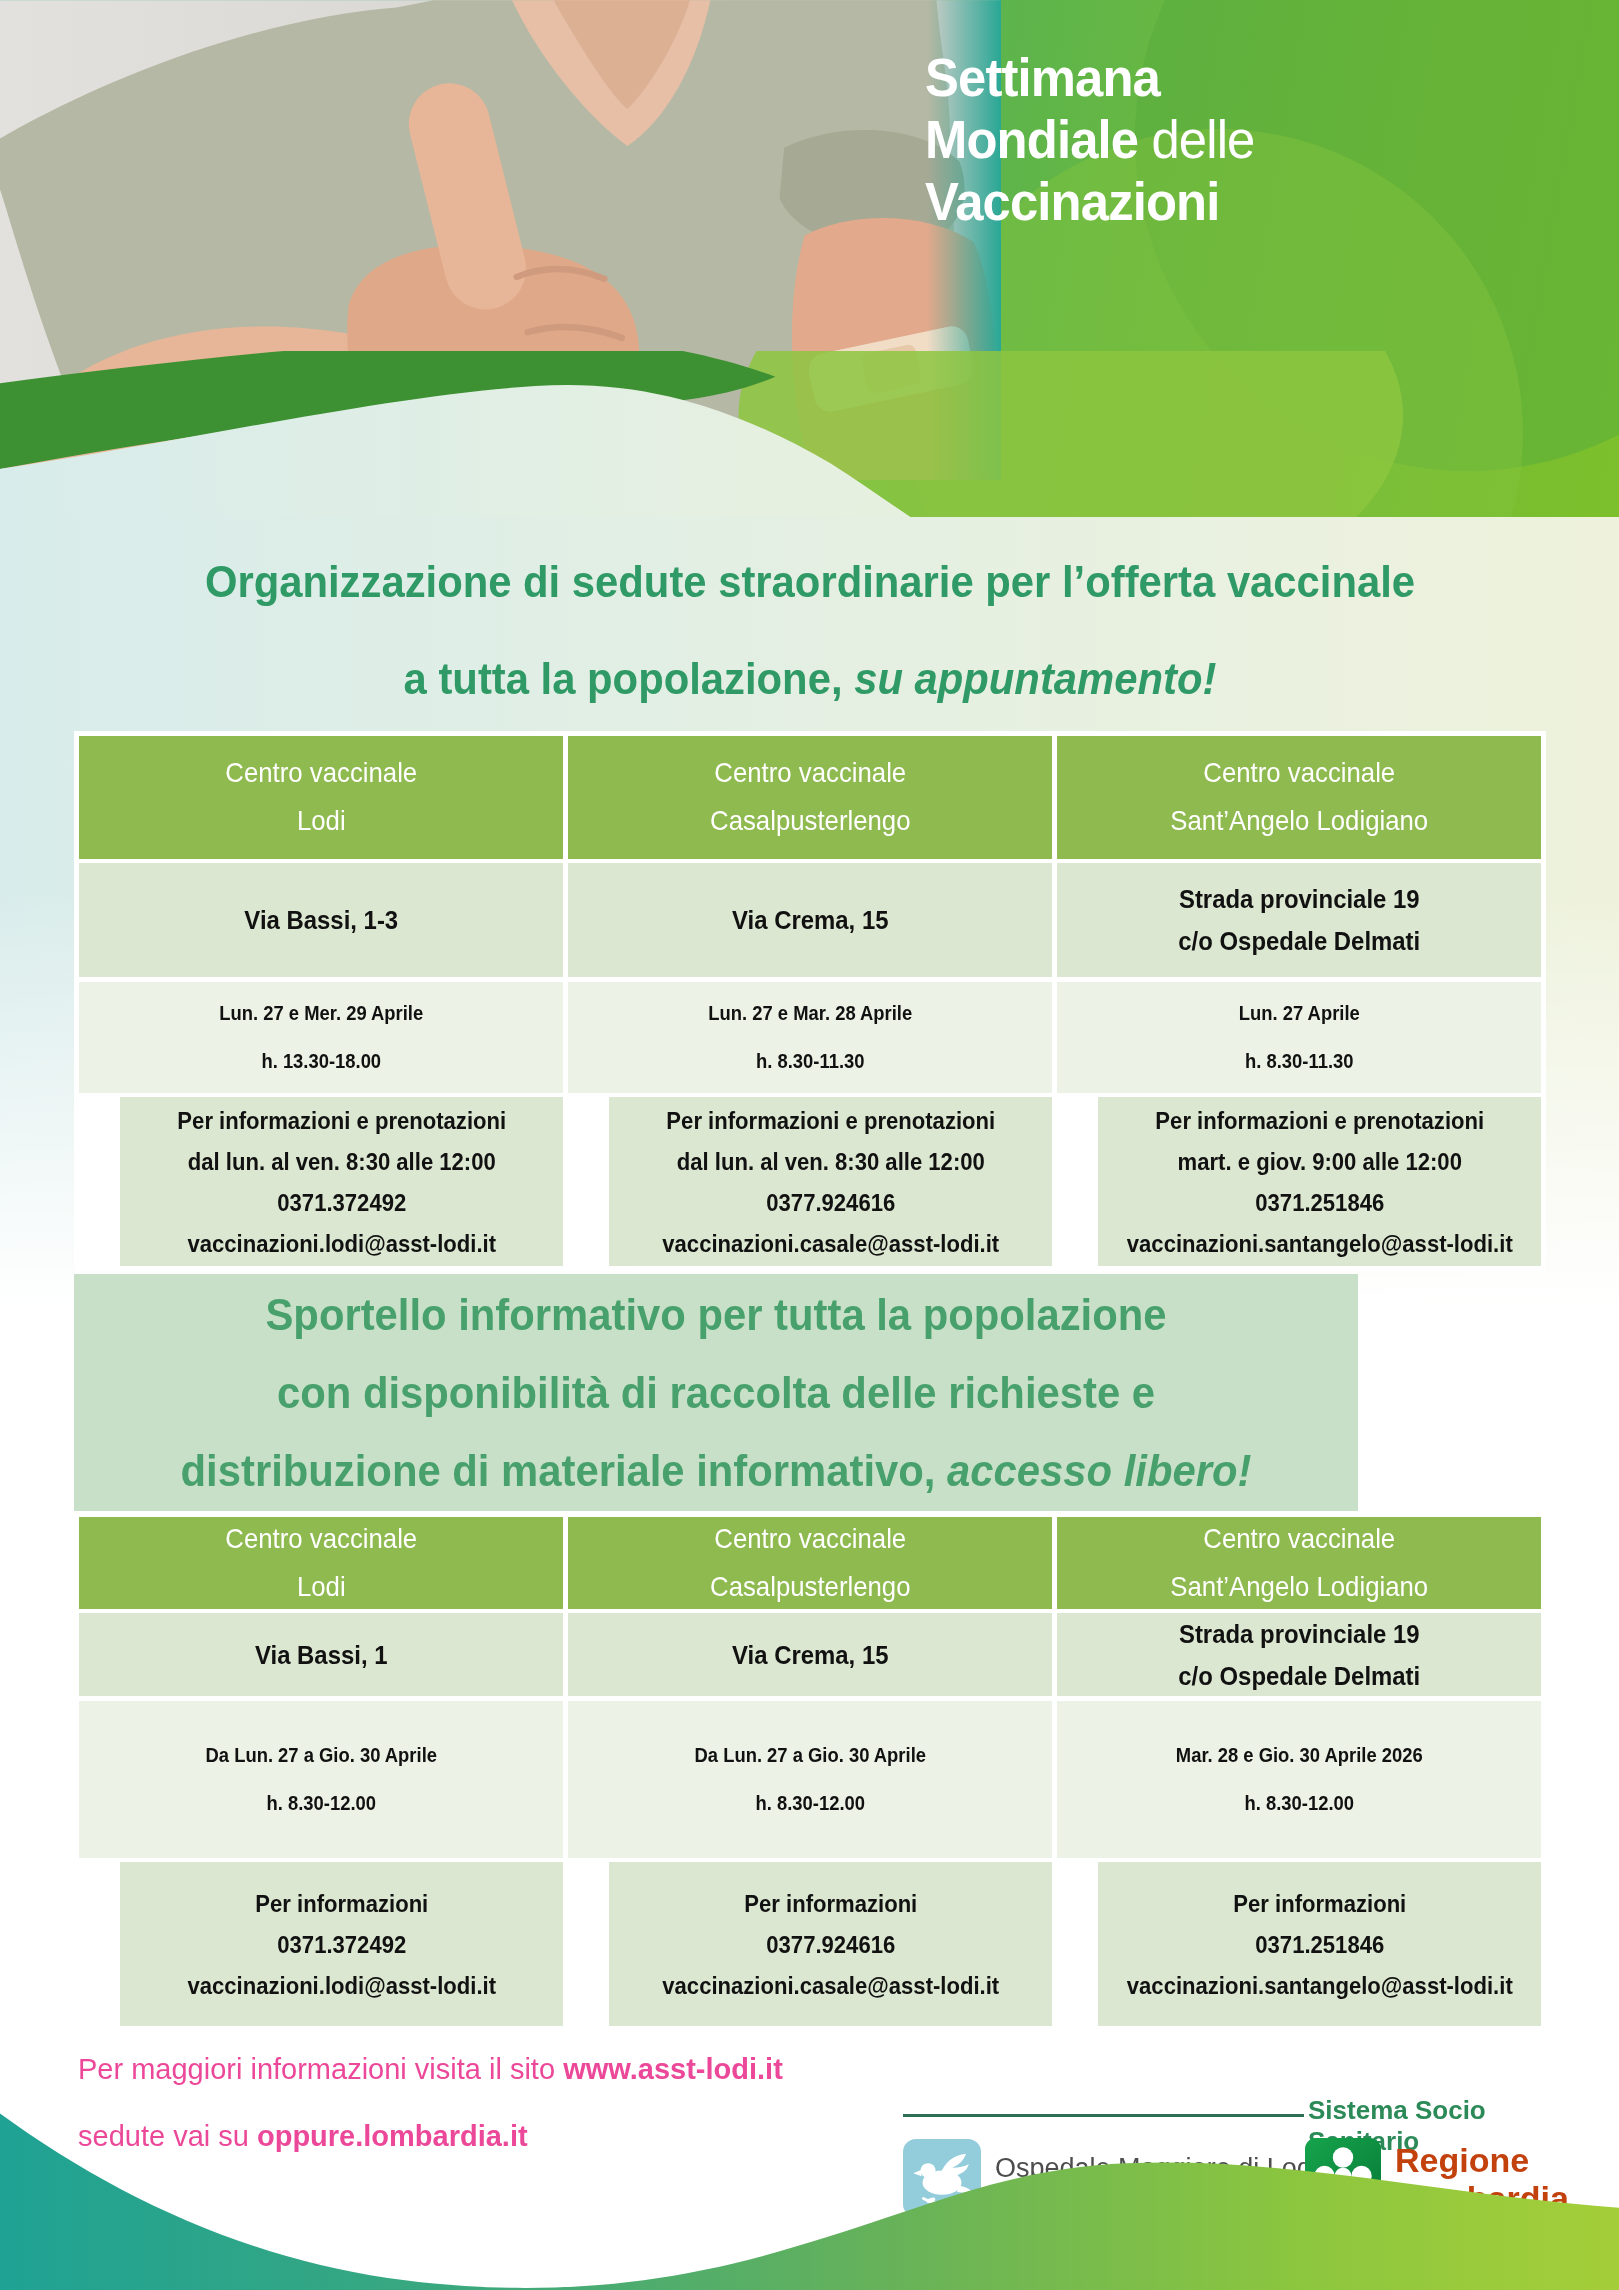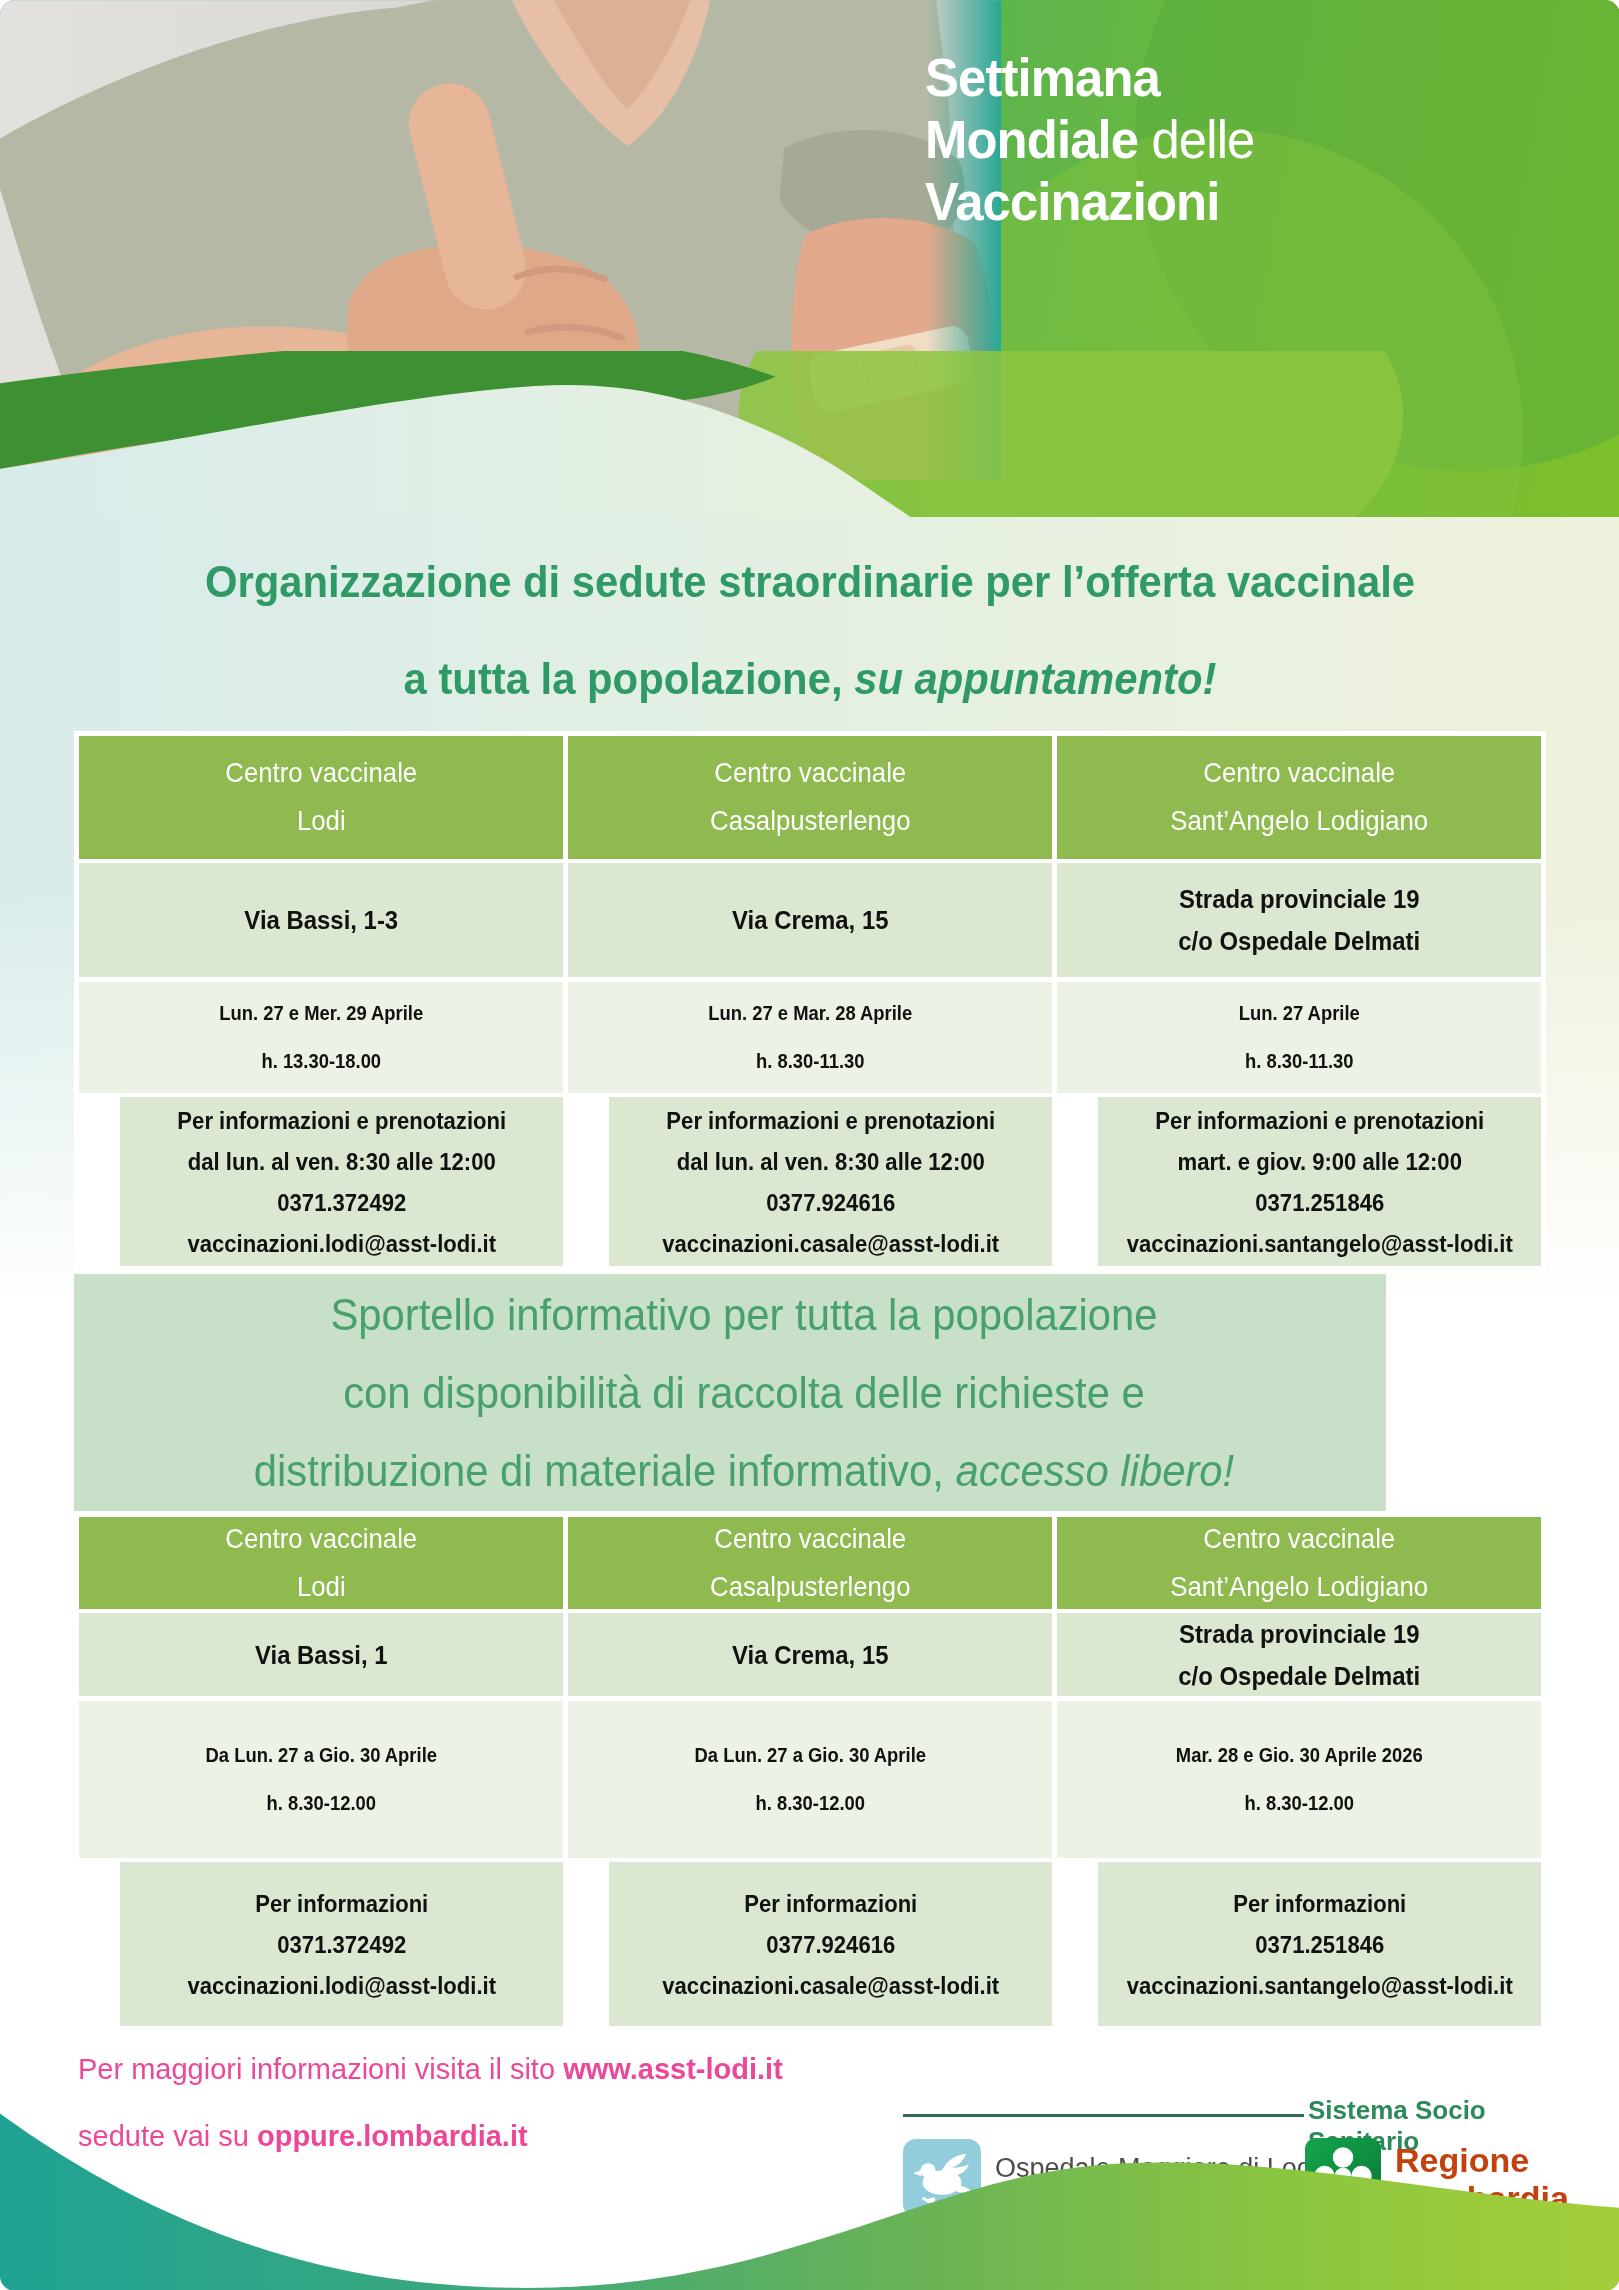--- a/index.html
+++ b/index.html
@@ -1,19 +1,18 @@
 <!DOCTYPE html>
 <html style="--c-teal: #29a795; --c-lime: #7dc02c; --c-darkband: #3e9132; --c-heading: #2f9a66; --c-th: #8fba50; --c-row-a: #dbe7d0; --c-row-b: #ecf2e5; --c-band-bg: #c8e0c8; --c-band-text: #48a16c;font-size:14.8px"><head>
 <meta charset="utf-8">
 <style>
   html,body{margin:0;padding:0;background:#fff;}
   .poster{
     position:relative;width:1620px;height:2291px;overflow:hidden;background:#fff;
     font-family:"Liberation Sans",sans-serif;
-    border-radius:15px;
   }
   
   .header{position:absolute;left:0;top:0;width:1620px;height:609px;}
   .header-bg{position:absolute;left:0;top:0;width:1620px;height:517px;
     background:linear-gradient(100deg,var(--c-teal) 0%,#3dab7e 30%,#5cb44d 58%,#74bb35 82%,var(--c-lime) 100%);}
   .blob{position:absolute;border-radius:50%;}
   .blob1{left:1135px;top:-194px;width:665px;height:665px;background:#55aa3c;opacity:.50;}
   .blob2{left:914px;top:129px;width:609px;height:609px;background:#82c43e;opacity:.45;}
   .photo{position:absolute;left:0;top:0;width:1001px;height:480px;}
   .title{position:absolute;left:925px;top:46px;color:#ffffff;
@@ -26,21 +25,21 @@
     background:linear-gradient(to bottom,rgba(255,255,255,0) 0%,rgba(255,255,255,0) 45%,#ffffff 95%),
                linear-gradient(to right,#d8eceb 0%,#e3efe3 45%,#eef2dc 100%);}
   
   .heading1{position:absolute;left:0;top:533px;width:1620px;text-align:center;
     color:var(--c-heading);font-size:44px;font-weight:bold;line-height:97px;
     transform:scaleX(.95);}
   .em{font-style:italic;}
   .band{position:absolute;left:74px;top:1274px;width:1284px;height:237px;
     background:var(--c-band-bg);color:var(--c-band-text);
     display:flex;flex-direction:column;justify-content:center;text-align:center;
-    font-size:44px;font-weight:normal;line-height:78px;padding-left:28px;}
+    font-size:44px;font-weight:bold;line-height:78px;}
   .band-inner{transform:scaleX(.95);}
   
   .vtable{position:absolute;left:74px;width:1472px;background:#ffffff;padding:4.6px;
     box-sizing:border-box;display:grid;grid-template-columns:repeat(3,1fr);gap:4.6px;}
   .t1{top:731px;grid-template-rows:123px 114px 111px 169px;}
   .t2{top:1512px;grid-template-rows:92px 83px 157px 164px;}
   .cell{display:flex;align-items:center;justify-content:center;text-align:center;}
   .cell-inner{width:100%;transform:scaleX(.92);}
   .th{background:var(--c-th);color:#fff;font-size:28px;font-weight:normal;line-height:48px;}
   .row-a{background:var(--c-row-a);color:#111;font-size:26px;font-weight:bold;line-height:42px;}

